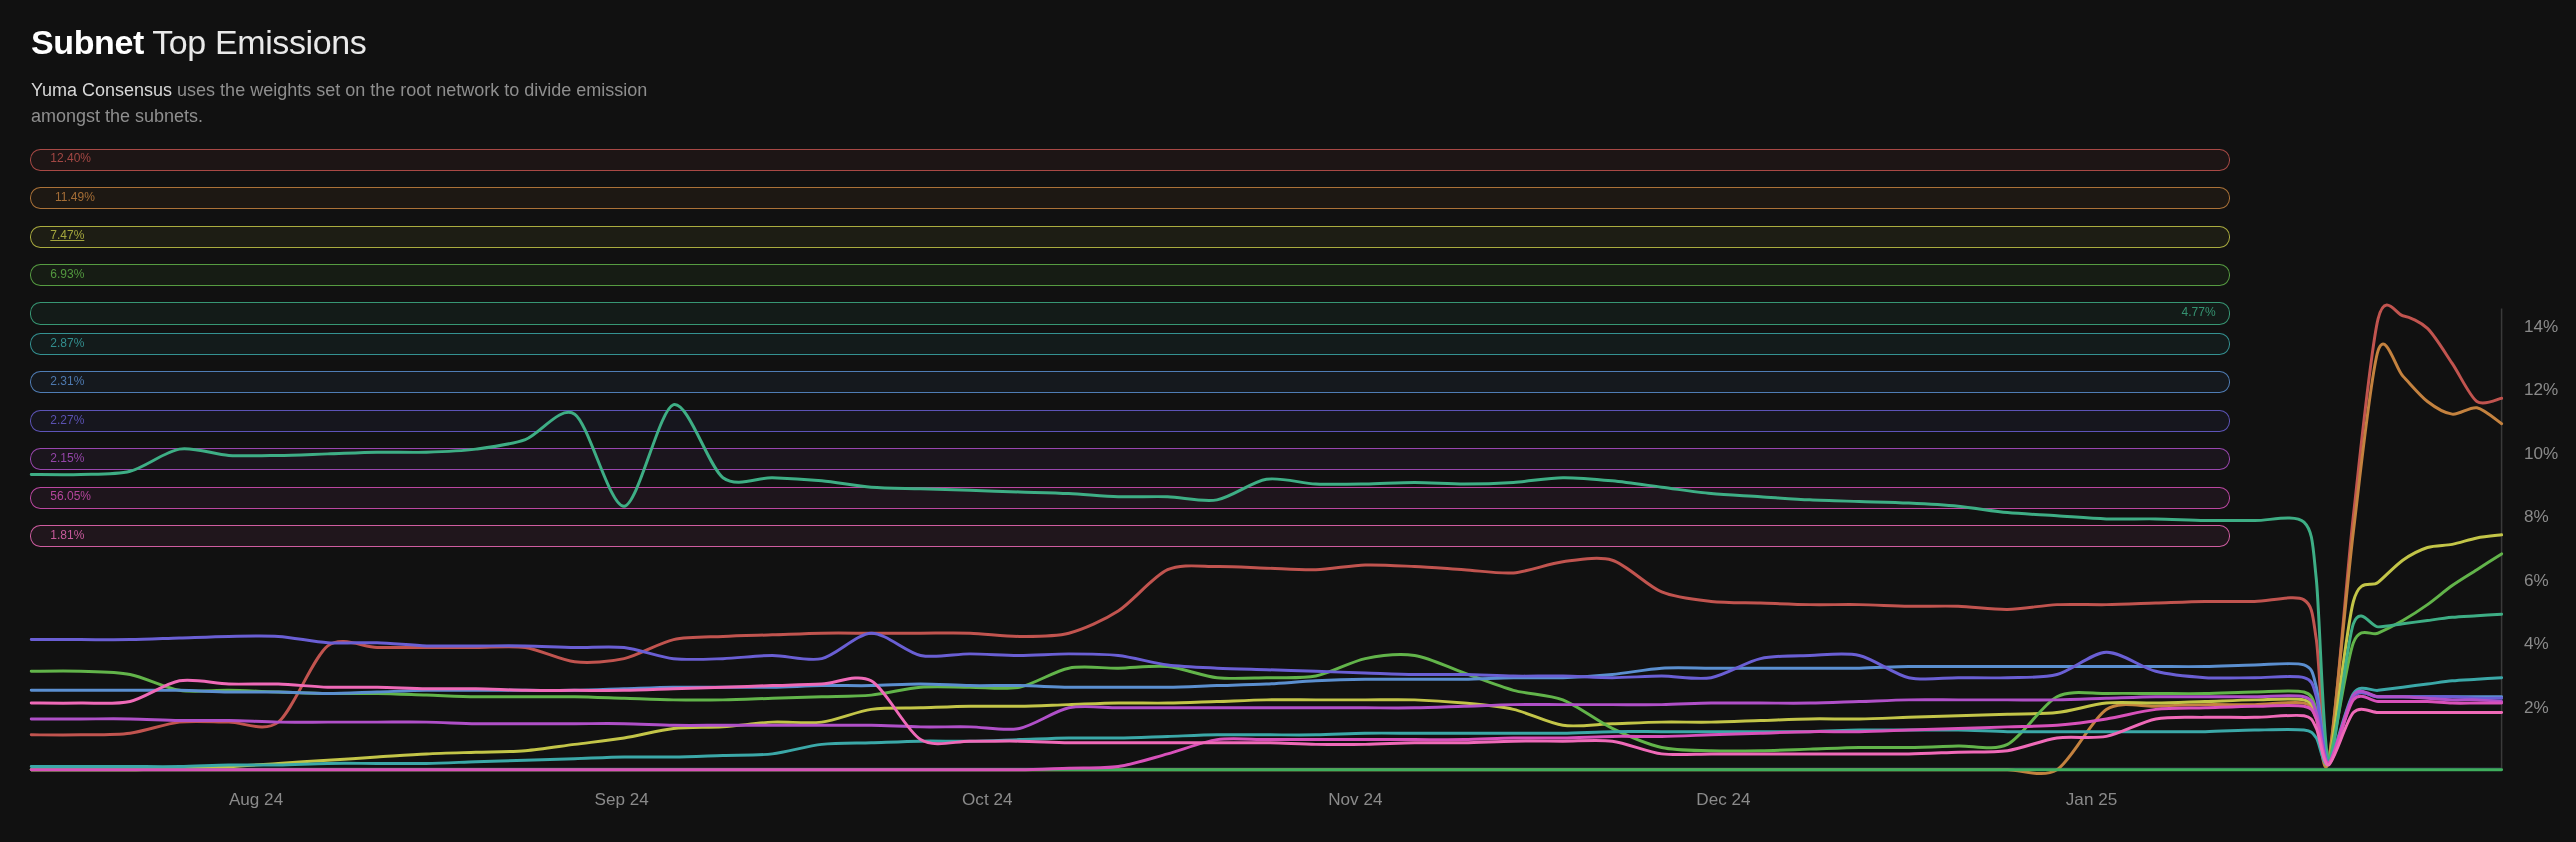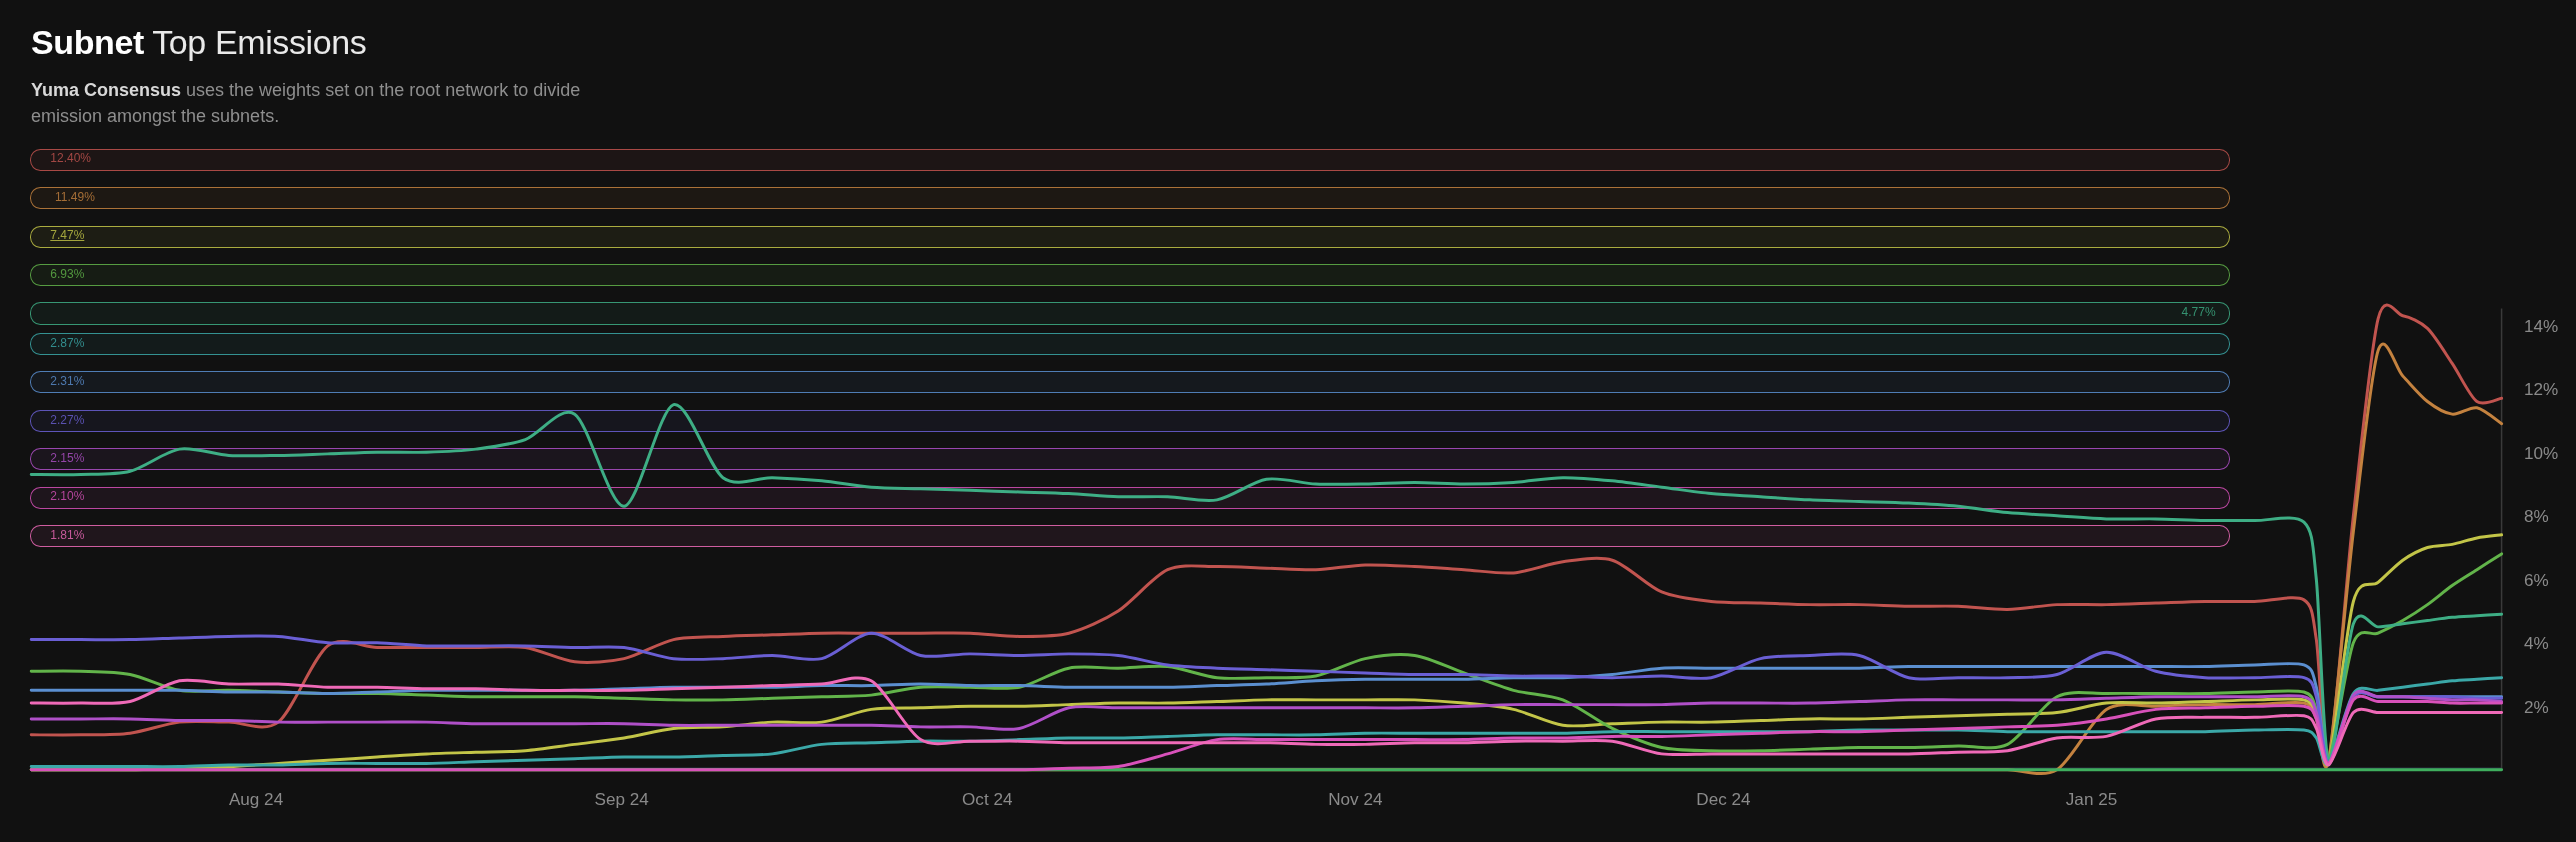--- a/index.html
+++ b/index.html
@@ -12,21 +12,21 @@
   #root { position: relative; width: 2260px; height: 842px; background: #111111; }
 
   
   .header { padding: 25px 0 0 31px; }
   .title { font-size: 34px; line-height: 1.05; color: #e9e9e9; letter-spacing: -0.4px; font-weight: 400; }
   .title .strong { font-weight: 700; color: #ffffff; }
   .subtitle {
     margin-top: 16.4px; font-size: 18px; line-height: 1.45;
     color: #8e8e8e; max-width: 618px; font-weight: 400;
   }
-  .subtitle .strong { color: #d8d8d8; font-weight: 700; }
+  .subtitle .strong { color: #d8d8d8; font-weight: 400; }
 
   
   .legend { margin: 19.3px 0 0 0; padding: 0 30px; display: flex; flex-direction: column; gap: 8.2px; }
   .legend-row { display: flex; gap: 16.4px; flex-direction: column; }
   .card {
     flex: 1 1 0; min-width: 0;
     border: 1.1px solid #555; border-radius: 10.4px;
     padding: 9.7px 13.4px 10.4px 19.3px;
     height: 54px;
     display: flex; flex-direction: column; justify-content: center;
@@ -97,21 +97,21 @@
         <div class="card" style="border-color: rgba(106, 95, 212, 0.85); background: rgba(106, 95, 212, 0.07);">
           <div class="card-name" style="color: rgb(106, 95, 212);">1: Apex</div>
           <div class="card-pct" style="color: rgba(106, 95, 212, 0.92);">2.27%</div>
         </div>
         <div class="card" style="border-color: rgba(176, 80, 200, 0.85); background: rgba(176, 80, 200, 0.07);">
           <div class="card-name" style="color: rgb(176, 80, 200);">10: Sturdy</div>
           <div class="card-pct" style="color: rgba(176, 80, 200, 0.92);">2.15%</div>
         </div>
         <div class="card" style="border-color: rgba(216, 81, 186, 0.85); background: rgba(216, 81, 186, 0.07);">
           <div class="card-name" style="color: rgb(216, 81, 186);">53: Efficient Frontier</div>
-          <div class="card-pct" style="color: rgba(216, 81, 186, 0.92);">2.10%</div>
+          <div class="card-pct" style="color: rgba(216, 81, 186, 0.92);">56.05%</div>
         </div>
         <div class="card" style="border-color: rgba(239, 106, 184, 0.85); background: rgba(239, 106, 184, 0.07);">
           <div class="card-name" style="color: rgb(239, 106, 184);">5: Open Kaito</div>
           <div class="card-pct" style="color: rgba(239, 106, 184, 0.92);">1.81%</div>
         </div>
       </div>
     </div>
 
 <div class="chart-wrap">
   <svg class="chart-svg" id="chart" width="2576" height="556" viewBox="0 0 3462 747">

